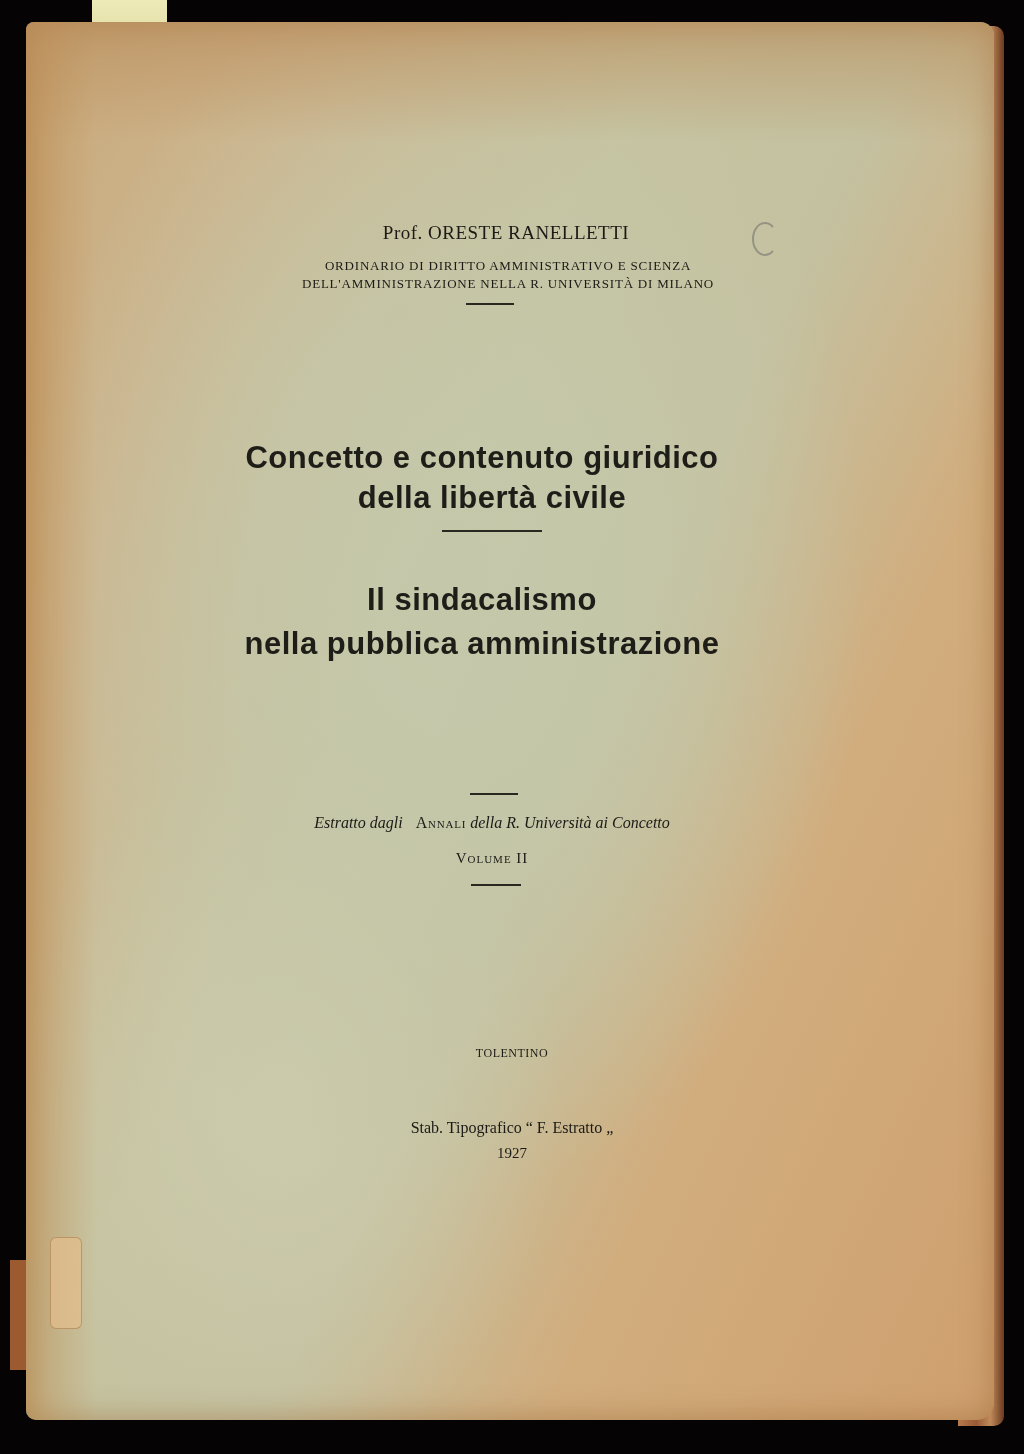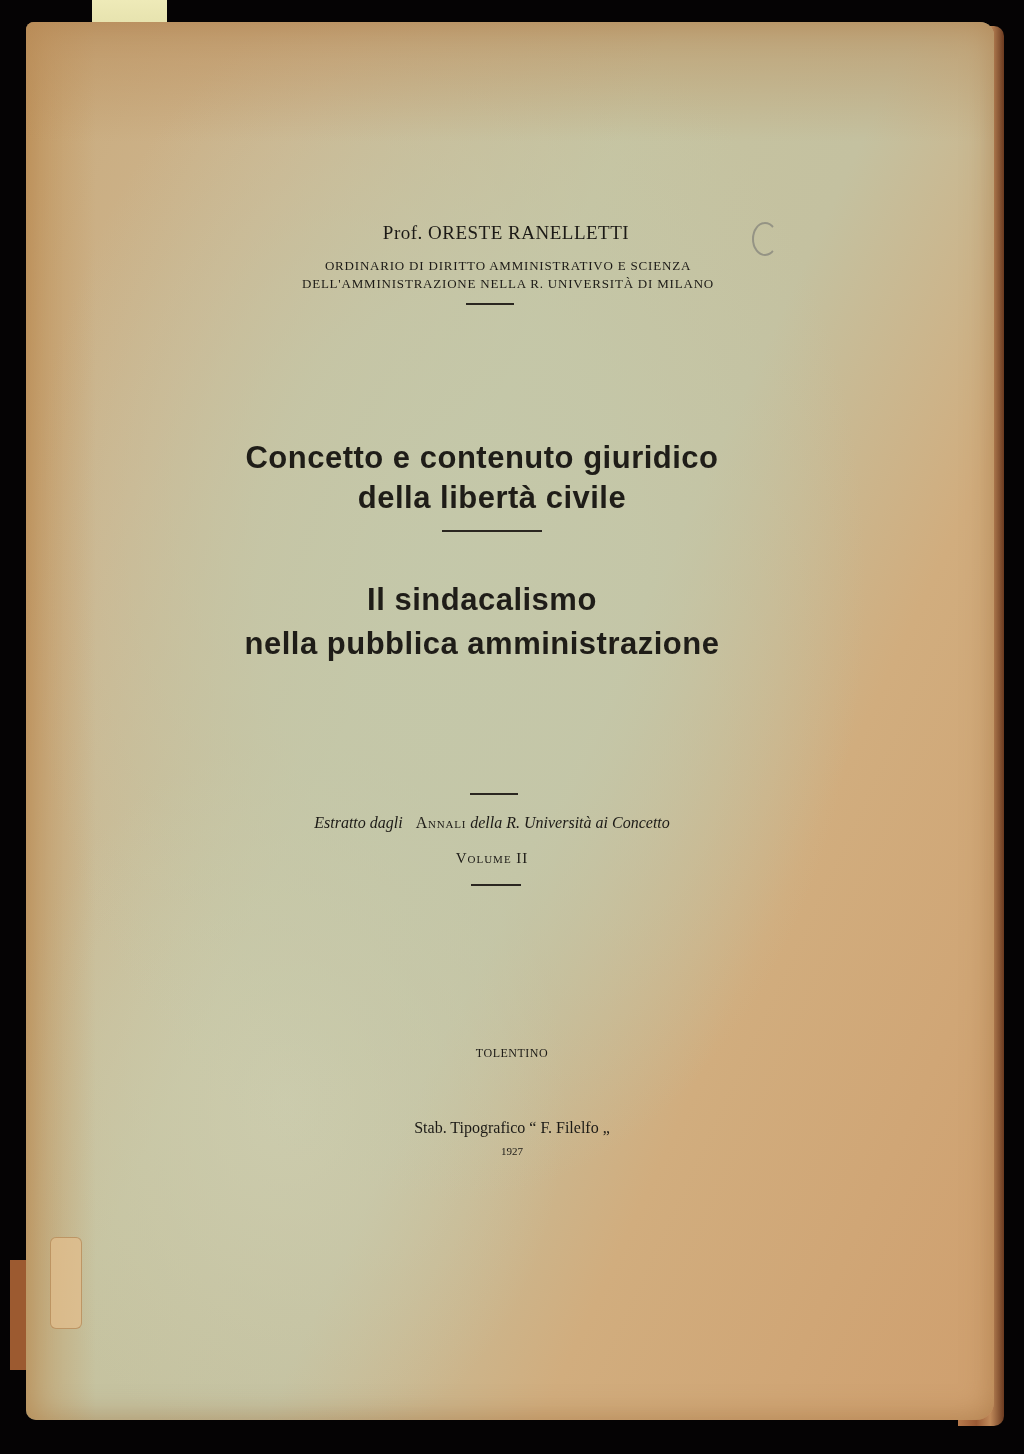--- a/index.html
+++ b/index.html
@@ -156,21 +156,21 @@
       letter-spacing: 0.5px;
       left: 0;
     }
     .printer {
       top: 1119px;
       font-size: 16px;
       left: 0;
     }
     .year {
       top: 1145px;
-      font-size: 11px;
+      font-size: 15px;
       left: 0;
     }
   </style>
 </head>
 <body>
 
 <div class="scan">
   <div class="top-strip"></div>
   <div class="spine-edge"></div>
   <div class="tab-left"></div>
@@ -195,16 +195,16 @@
 
     <div class="rule" style="left:470px; top:793px; width:48px;"></div>
 
     <div class="line serif extract">
       <span class="it">Estratto dagli </span><span class="sc">Annali</span><span class="it"> della R. Università ai Concetto</span>
     </div>
     <div class="line serif volume">Volume II</div>
     <div class="rule" style="left:471px; top:884px; width:50px;"></div>
 
     <div class="line serif city">TOLENTINO</div>
-    <div class="line serif printer">Stab. Tipografico “ F. Filelfo „</div>
+    <div class="line serif printer">Stab. Tipografico “ F. Estratto „</div>
     <div class="line serif year">1927</div>
   </div>
 </div>
 
 </body></html>

